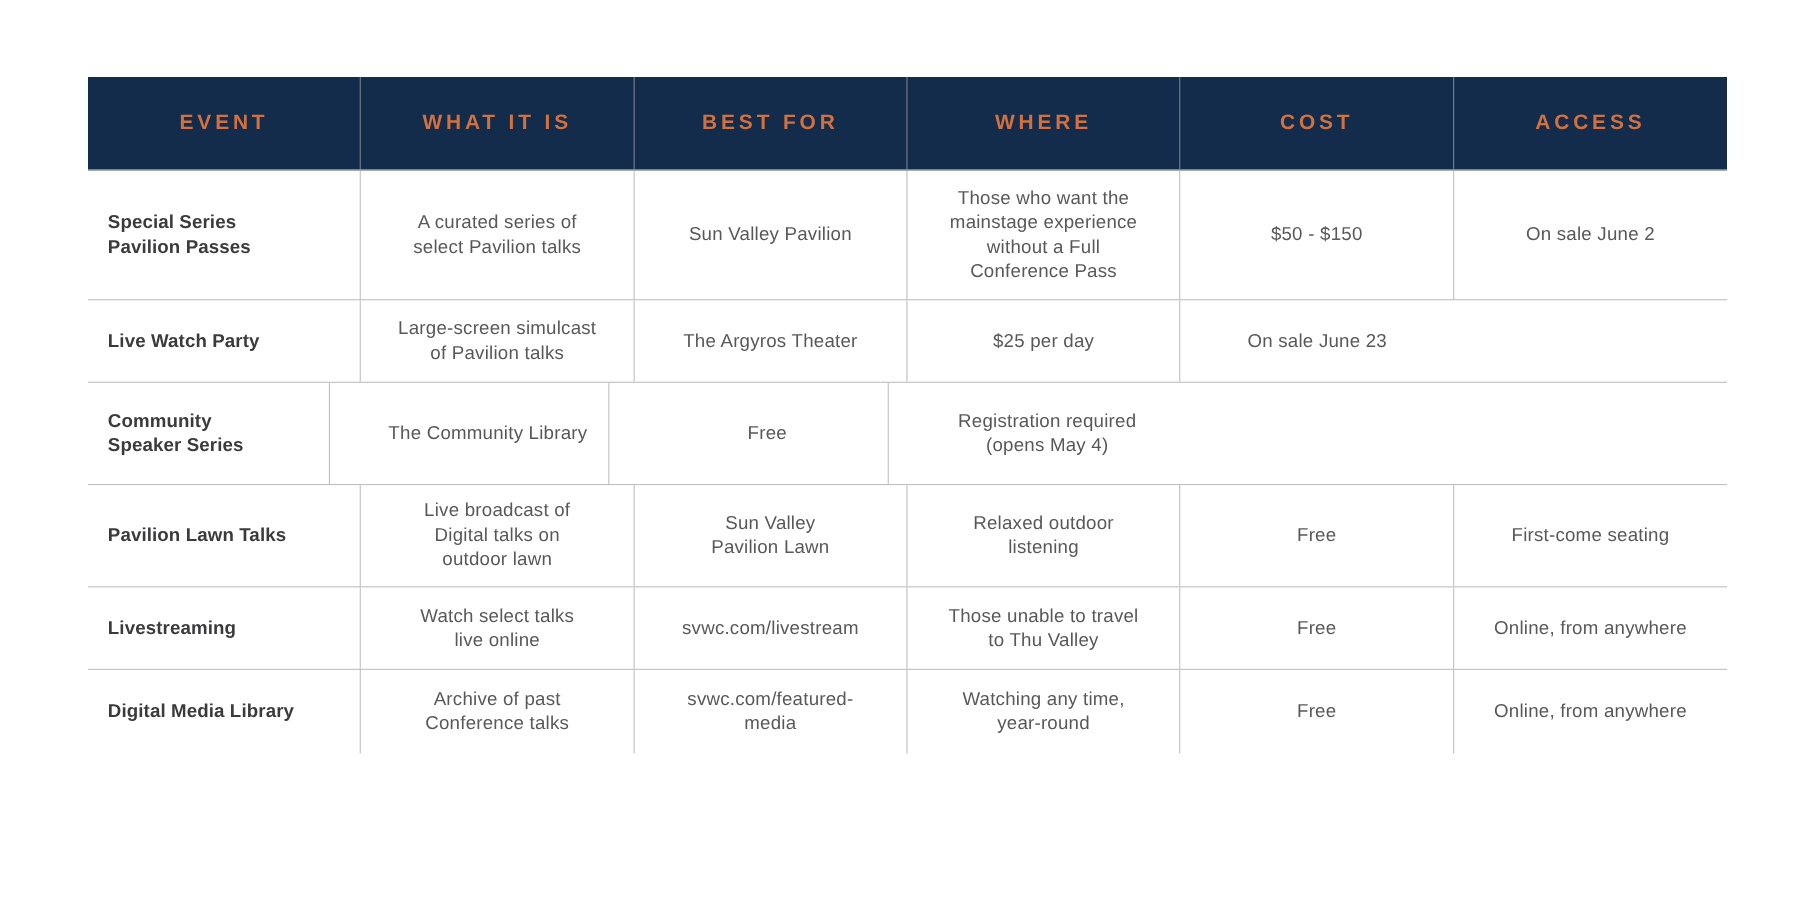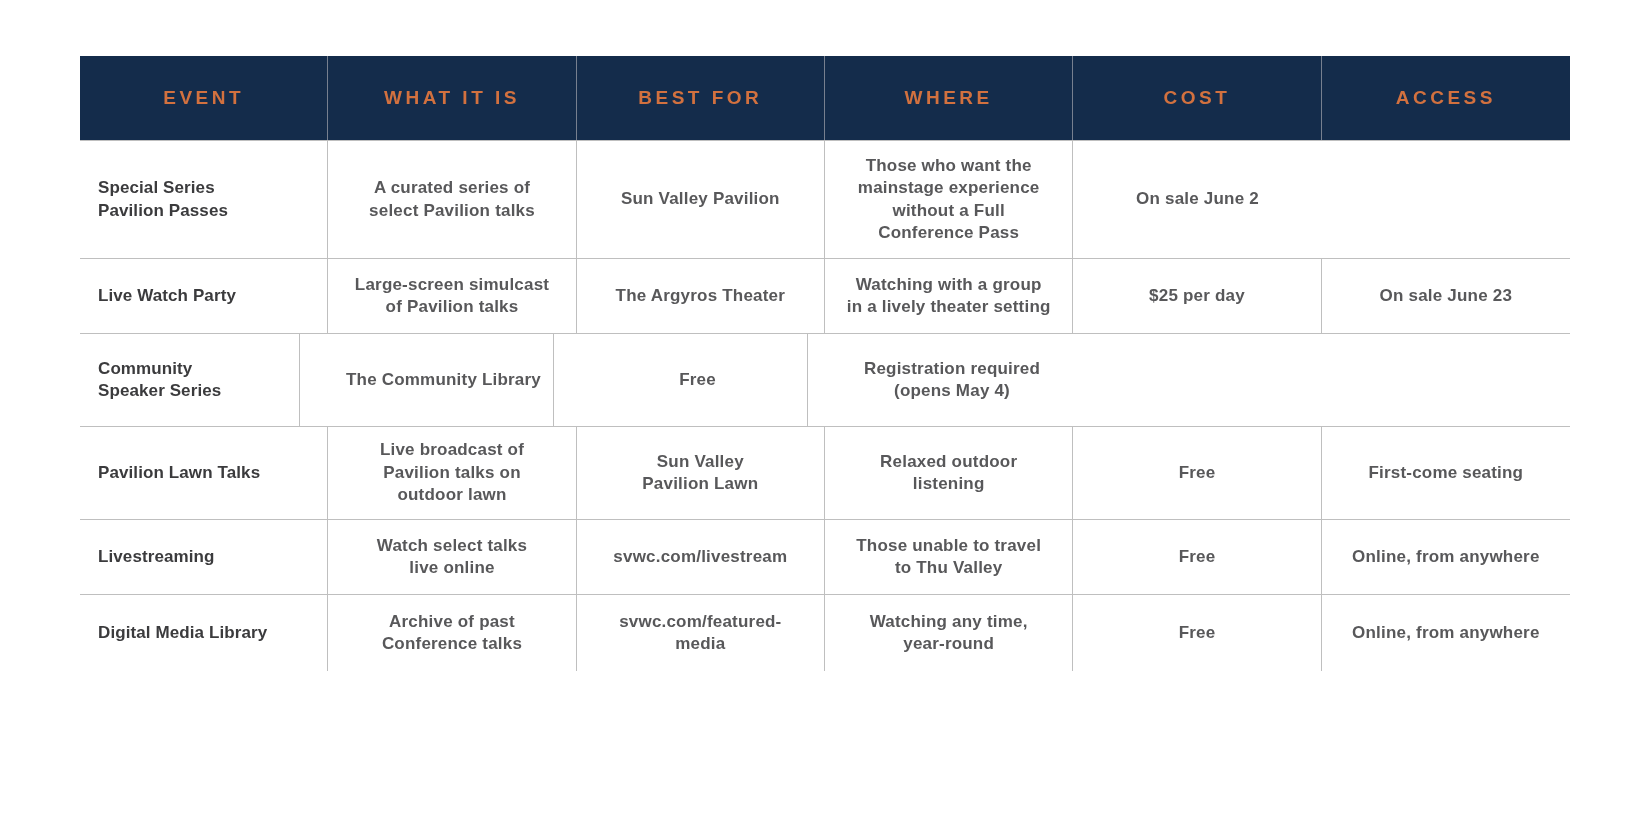--- a/index.html
+++ b/index.html
@@ -17,21 +17,21 @@
     position: relative;
     width: 1650px;
     height: 816px;
     background: var(--background);
     font-family: "Liberation Sans", sans-serif;
     overflow: hidden;
   }
   .event-table {
     position: absolute;
     left: 80px;
-    top: 56px;
+    top: 70px;
     width: 1490px;
   }
   .t-header {
     display: grid;
     grid-template-columns: repeat(6, 1fr);
     height: 85px;
     background: var(--header-bg);
     border-bottom: 1px solid var(--grid-line);
   }
   .h-cell {
@@ -63,21 +63,20 @@
     align-items: center;
     justify-content: center;
     text-align: center;
     color: var(--body-text);
     font-size: 17px;
     line-height: 1.32;
     letter-spacing: 0.2px;
     white-space: pre-line;
     padding: 4px 10px;
     border-right: 1px solid var(--grid-line);
-    font-weight: bold;
   }
   .cell:last-child { border-right: none; }
   .c-event {
     justify-content: flex-start;
     text-align: left;
     padding-left: 18px;
     font-weight: bold;
     letter-spacing: 0.1px;
     color: var(--event-text);
   }
@@ -100,47 +99,46 @@
     <div class="t-row r1">
       <div class="cell c-event">Special Series
 Pavilion Passes</div>
       <div class="cell">A curated series of
 select Pavilion talks</div>
       <div class="cell">Sun Valley Pavilion</div>
       <div class="cell">Those who want the
 mainstage experience
 without a Full
 Conference Pass</div>
+      <div class="cell">$50 - $150</div>
       <div class="cell">On sale June 2</div>
     </div>
 
     <div class="t-row r2">
       <div class="cell c-event">Live Watch Party</div>
       <div class="cell">Large-screen simulcast
 of Pavilion talks</div>
       <div class="cell">The Argyros Theater</div>
-      <div class="cell">Watching with a group
-in a lively theater setting</div>
       <div class="cell">$25 per day</div>
       <div class="cell">On sale June 23</div>
     </div>
 
     <div class="t-row r3">
       <div class="cell c-event">Community
 Speaker Series</div>
       <div class="cell">The Community Library</div>
       <div class="cell">Free</div>
       <div class="cell">Registration required
 (opens May 4)</div>
     </div>
 
     <div class="t-row r4">
       <div class="cell c-event">Pavilion Lawn Talks</div>
       <div class="cell">Live broadcast of
-Pavilion talks on
+Digital talks on
 outdoor lawn</div>
       <div class="cell">Sun Valley
 Pavilion Lawn</div>
       <div class="cell">Relaxed outdoor
 listening</div>
       <div class="cell">Free</div>
       <div class="cell">First-come seating</div>
     </div>
 
     <div class="t-row r5">

